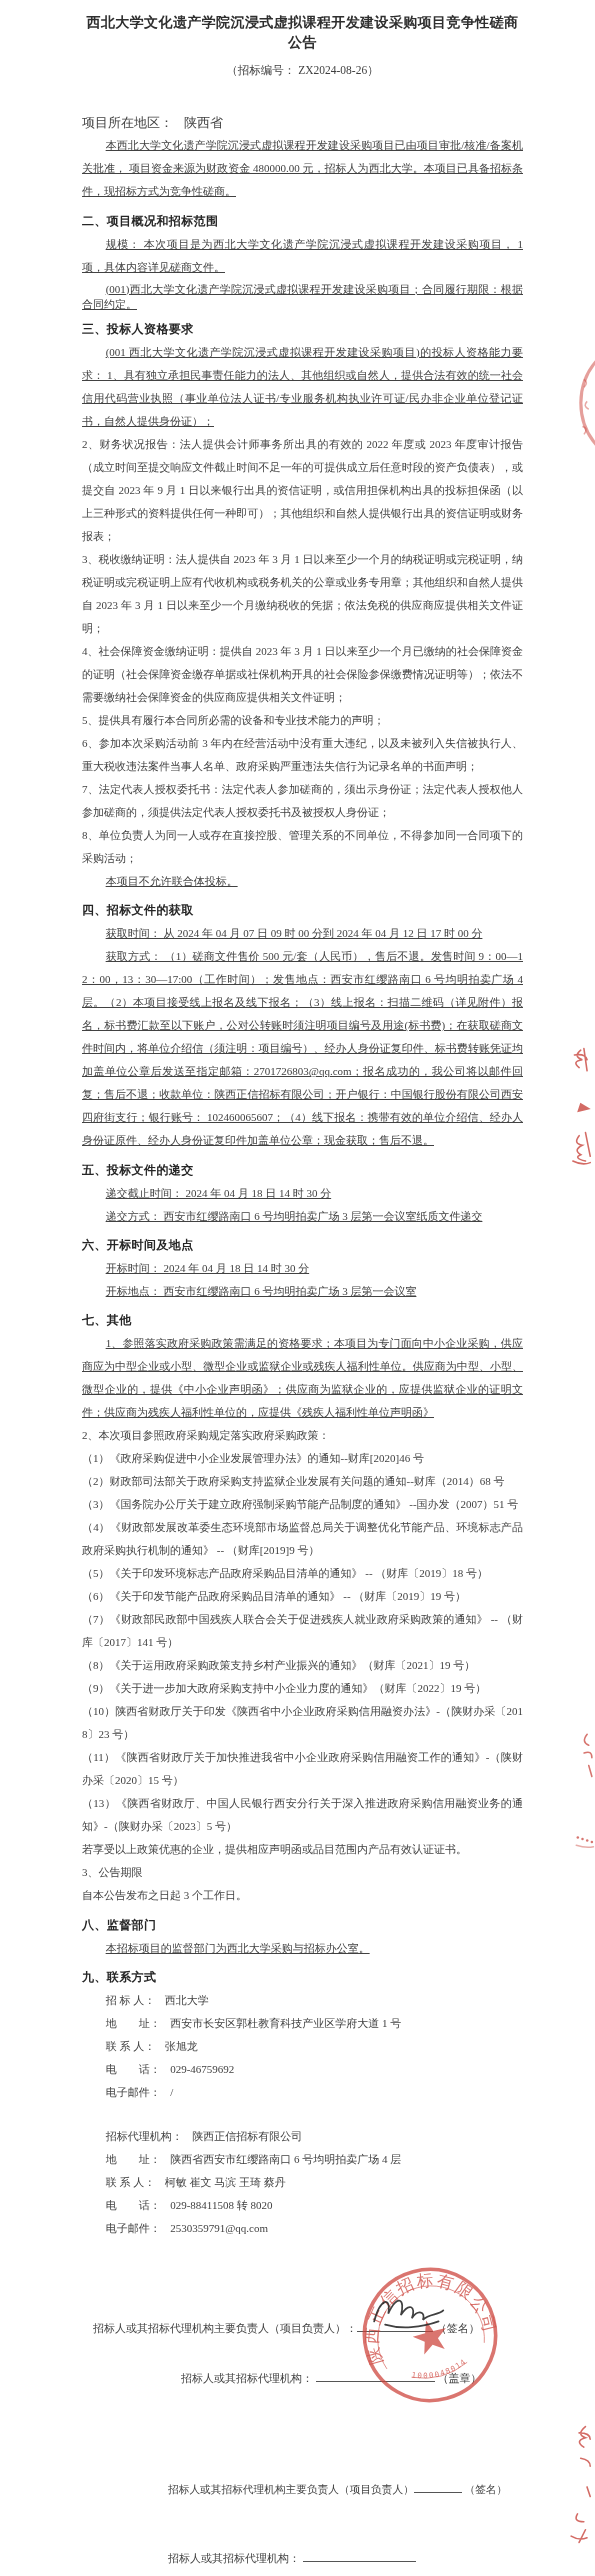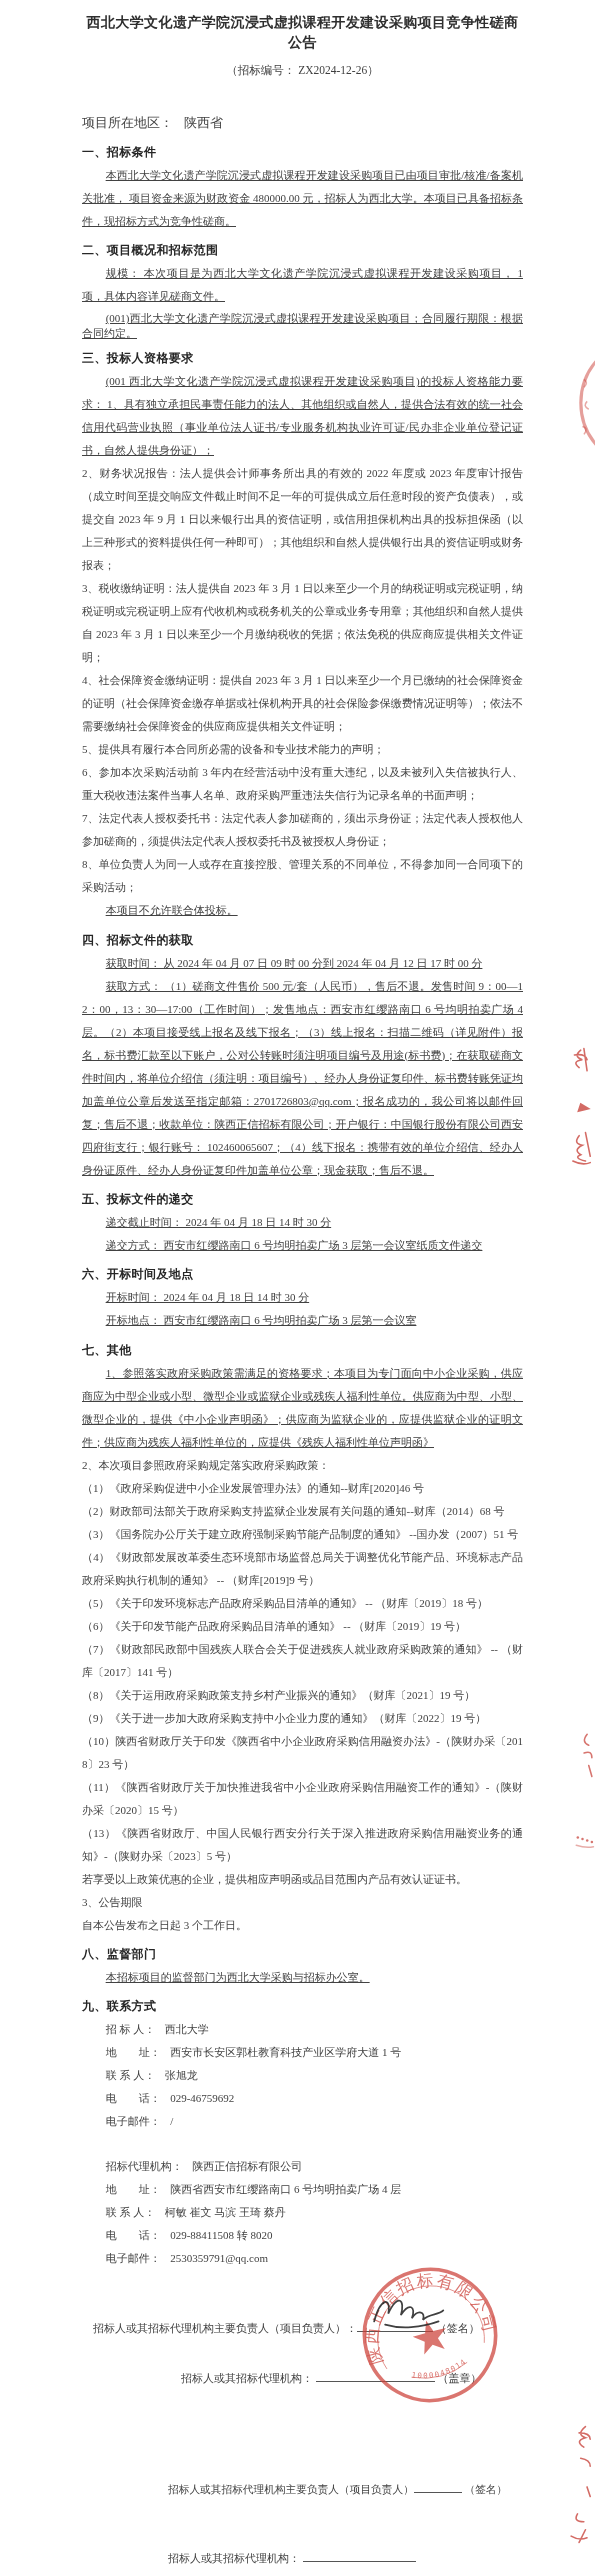--- a/index.html
+++ b/index.html
@@ -38,26 +38,25 @@
   .em1{top:333px;width:44px;height:143px;}
   .em2{top:1042px;width:38px;height:151px;}
   .em3{top:1727px;width:25px;height:131px;}
   .em4{top:2417px;width:35px;height:135px;}
 </style>
 </head>
 <body>
 
 <div class="content">
   <div class="title">西北大学文化遗产学院沉浸式虚拟课程开发建设采购项目竞争性磋商公告</div>
-  <div class="subtitle">（招标编号：  ZX2024-12-26）</div>
+  <div class="subtitle">（招标编号：  ZX2024-08-26）</div>
   <div class="region">
     <span class="rl">项目所在地区：</span><span>陕西省</span>
   </div>
   <div id="sections-root">
-      <h3 class="sec">一、招标条件</h3>
       <p class="para ind">本西北大学文化遗产学院沉浸式虚拟课程开发建设采购项目已由项目审批/核准/备案机关批准， 项目资金来源为财政资金 480000.00 元，招标人为西北大学。本项目已具备招标条件，现招标方式为竞争性磋商。</p>
       <h3 class="sec">二、项目概况和招标范围</h3>
       <p class="para ind">规模： 本次项目是为西北大学文化遗产学院沉浸式虚拟课程开发建设采购项目， 1 项，具体内容详见磋商文件。</p>
       <p class="para ind tight">(001)西北大学文化遗产学院沉浸式虚拟课程开发建设采购项目；合同履行期限：根据合同约定。</p>
       <h3 class="sec">三、投标人资格要求</h3>
       <p class="para ind">(001 西北大学文化遗产学院沉浸式虚拟课程开发建设采购项目)的投标人资格能力要求： 1、具有独立承担民事责任能力的法人、其他组织或自然人，提供合法有效的统一社会信用代码营业执照（事业单位法人证书/专业服务机构执业许可证/民办非企业单位登记证书，自然人提供身份证）；</p>
       <p class="para">2、财务状况报告：法人提供会计师事务所出具的有效的 2022 年度或 2023 年度审计报告（成立时间至提交响应文件截止时间不足一年的可提供成立后任意时段的资产负债表），或提交自 2023 年 9 月 1 日以来银行出具的资信证明，或信用担保机构出具的投标担保函（以上三种形式的资料提供任何一种即可）；其他组织和自然人提供银行出具的资信证明或财务报表；</p>
       <p class="para">3、税收缴纳证明：法人提供自 2023 年 3 月 1 日以来至少一个月的纳税证明或完税证明，纳税证明或完税证明上应有代收机构或税务机关的公章或业务专用章；其他组织和自然人提供自 2023 年 3 月 1 日以来至少一个月缴纳税收的凭据；依法免税的供应商应提供相关文件证明；</p>
       <p class="para">4、社会保障资金缴纳证明：提供自 2023 年 3 月 1 日以来至少一个月已缴纳的社会保障资金的证明（社会保障资金缴存单据或社保机构开具的社会保险参保缴费情况证明等）；依法不需要缴纳社会保障资金的供应商应提供相关文件证明；</p>
       <p class="para">5、提供具有履行本合同所必需的设备和专业技术能力的声明；</p>

